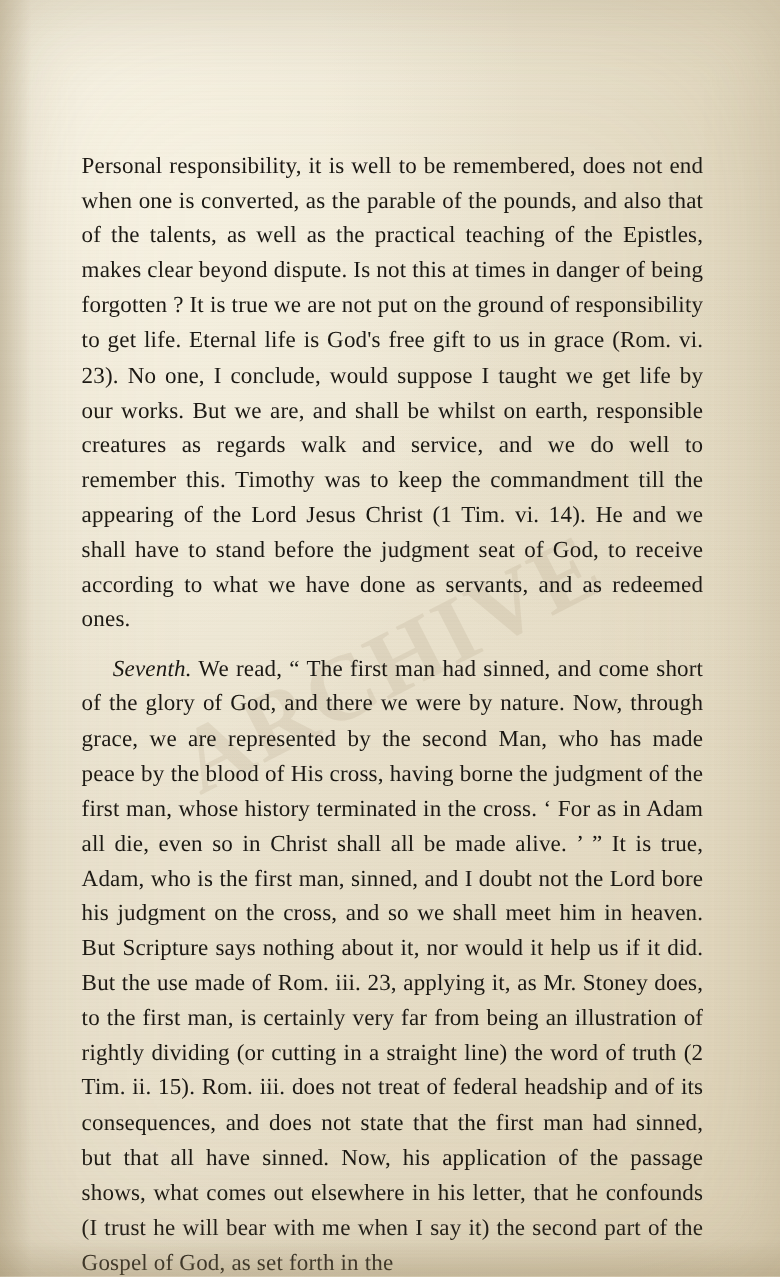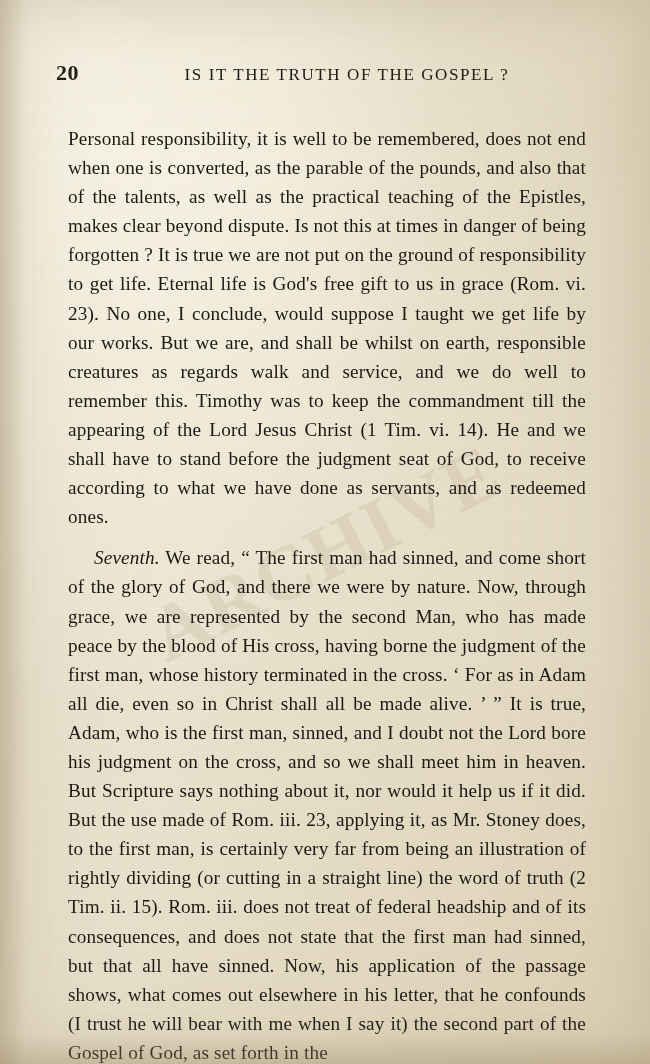--- a/index.html
+++ b/index.html
@@ -131,24 +131,20 @@
   }
 </style>
 </head>
 <body>
 
 <div class="page"></div>
 <div class="watermark">ARCHIVE</div>
 
 <div class="content">
 
-  <div class="header">
-    <div class="folio">20</div>
-    <div class="running-head">IS IT THE TRUTH OF THE GOSPEL ?</div>
-  </div>
 
   <div class="body-text">
     <p>Personal responsibility, it is well to be remembered, does not end when one is converted, as the parable of the pounds, and also that of the talents, as well as the practical teaching of the Epistles, makes clear beyond dispute.  Is not this at times in danger of being forgotten ?  It is true we are not put on the ground of responsibility to get life.   Eternal life is God's free gift to us in grace (Rom. vi. 23).  No one, I conclude, would suppose I taught we get life by our works.  But we are, and shall be whilst on earth, responsible creatures as regards walk and service, and we do well to remember this.   Timothy was to keep the commandment till the appearing of the Lord Jesus Christ (1 Tim. vi. 14).   He and we shall have to stand before the judgment seat of God, to receive according to what we have done as servants, and as redeemed ones.</p>
     <p class="indent"><span class="it">Seventh.</span><span>  We read, “ The first man had sinned, and come short of the glory of God, and there we were by nature.  Now, through grace, we are represented by the second Man, who has made peace by the blood of His cross, having borne the judgment of the first man, whose history terminated in the cross.  ‘ For as in Adam all die, even so in Christ shall all be made alive. ’ ” It is true, Adam, who is the first man, sinned, and I doubt not the Lord bore his judgment on the cross, and so we shall meet him in heaven.  But Scripture says nothing about it, nor would it help us if it did.  But the use made of Rom. iii. 23, applying it, as Mr. Stoney does, to the first man, is certainly very far from being an illustration of rightly dividing (or cutting in a straight line) the word of truth (2 Tim. ii. 15).  Rom. iii. does not treat of federal headship and of its consequences, and does not state that the first man had sinned, but that all have sinned.  Now, his application of the passage shows, what comes out elsewhere in his letter, that he confounds (I trust he will bear with me when I say it) the second part of the Gospel of God, as set forth in the</span></p>
   </div>
 
 </div>
 
 <div class="grain"></div>
 <div class="edge-left"></div>

